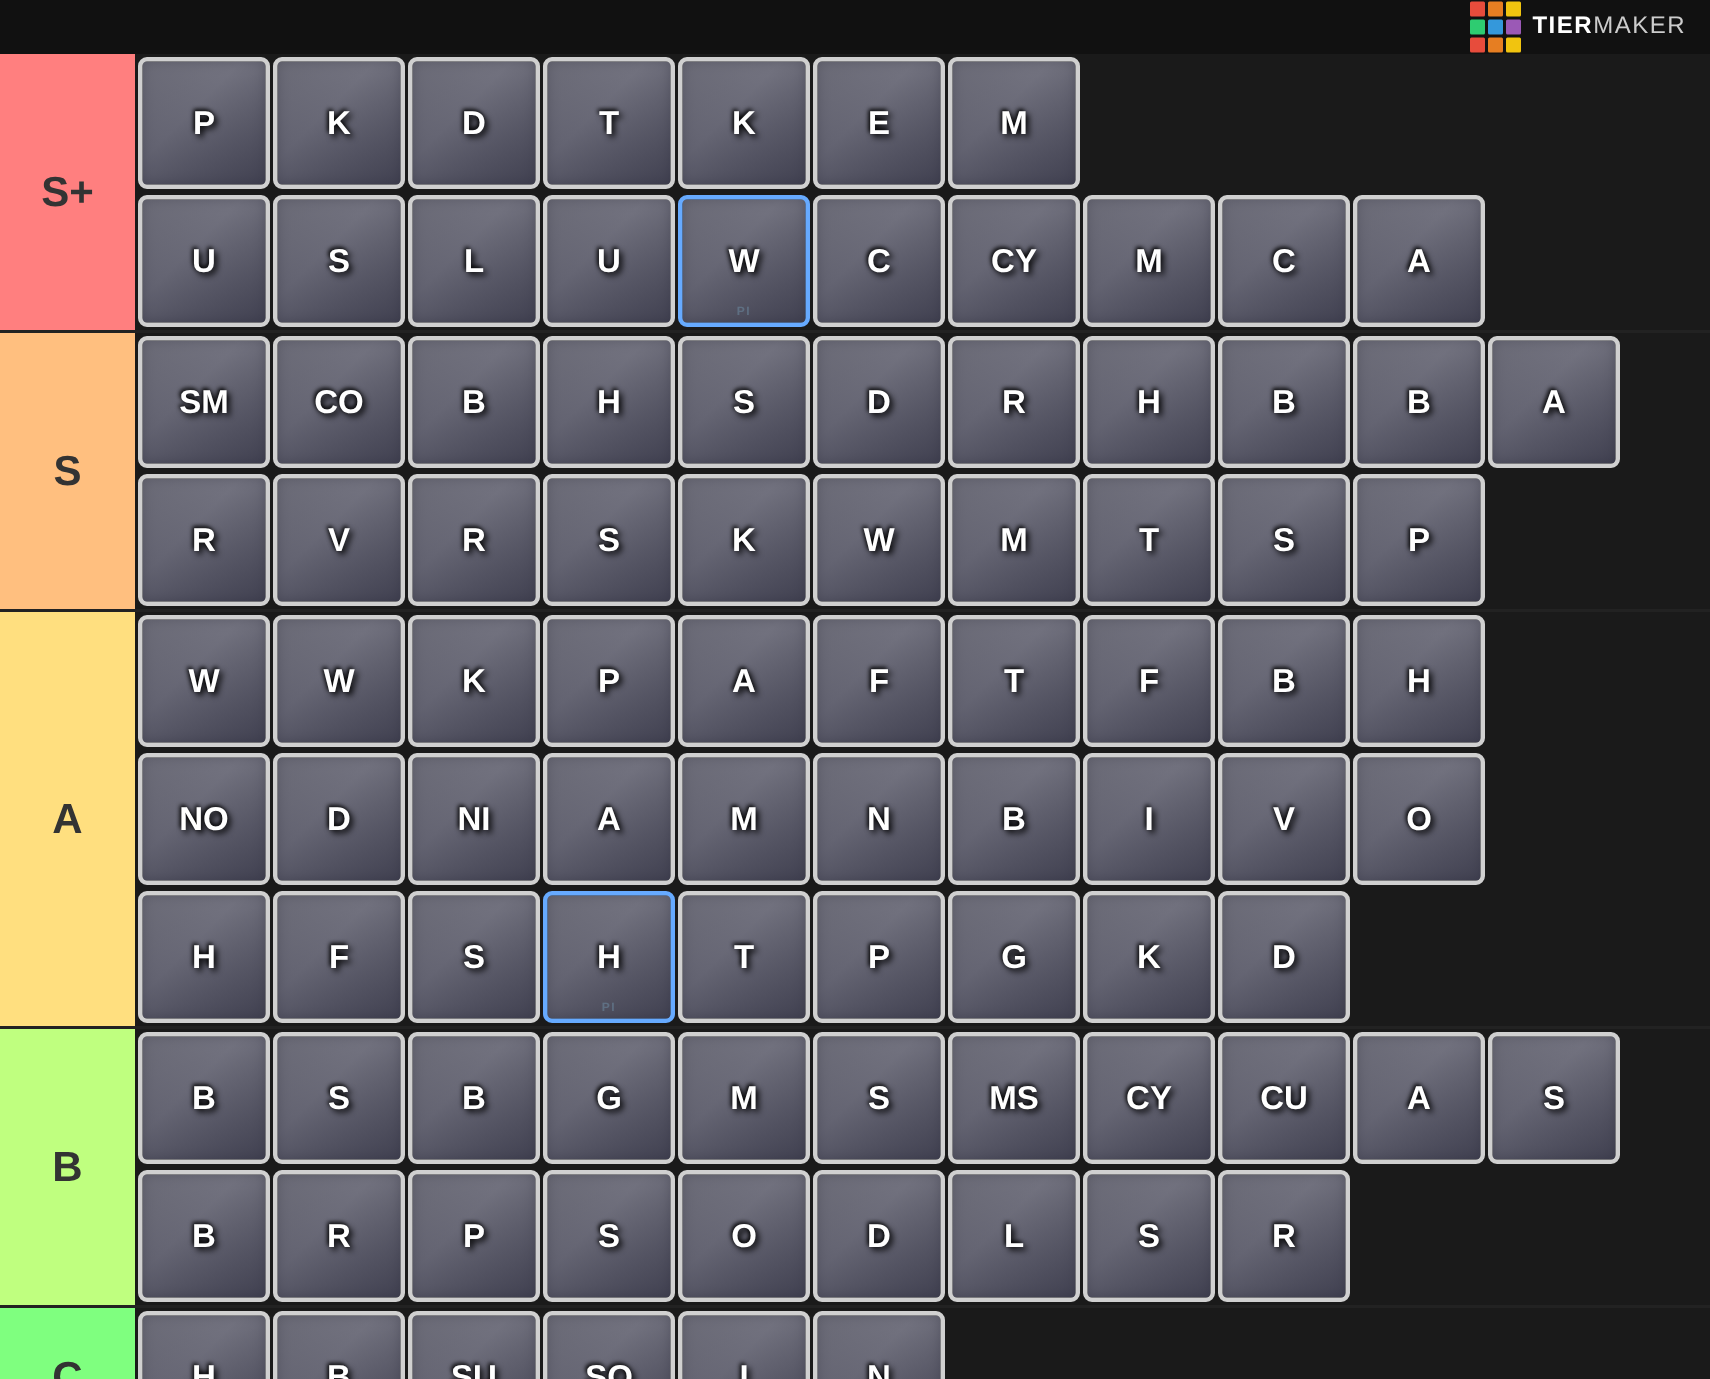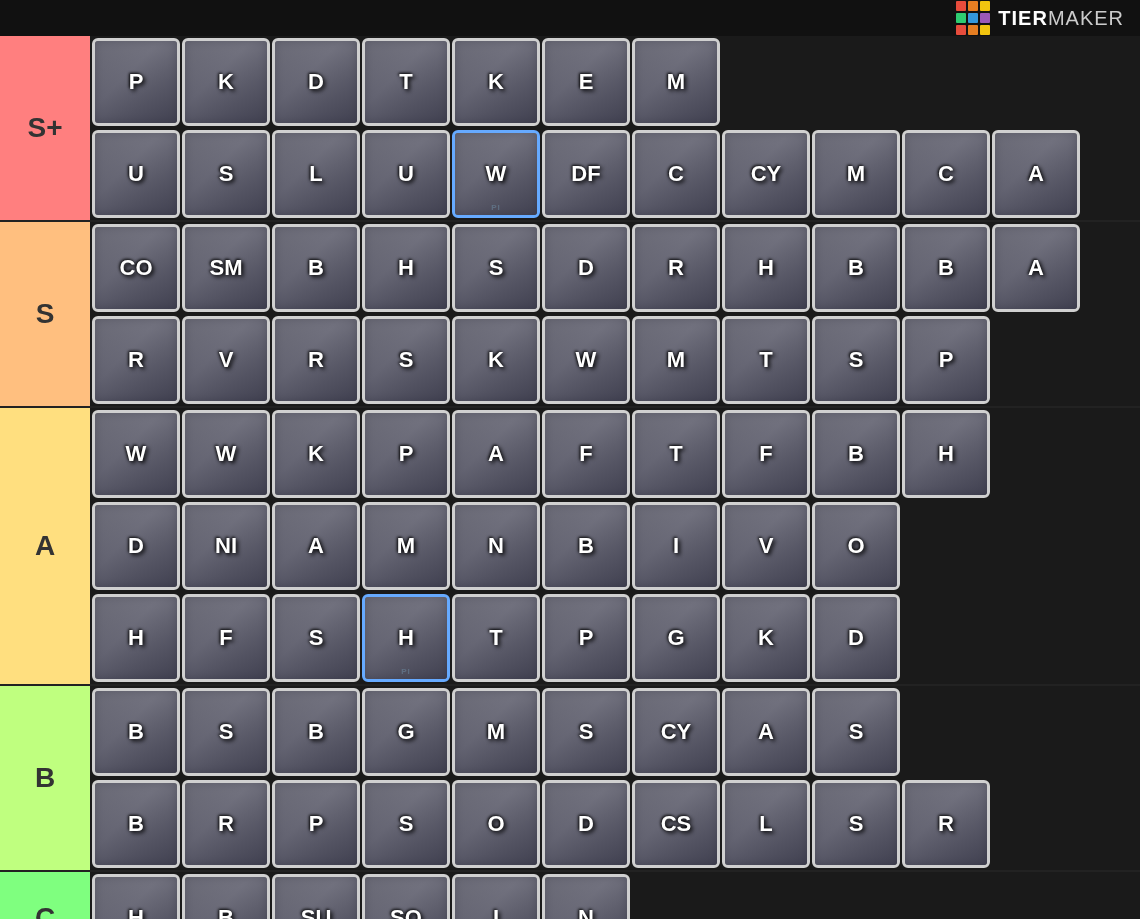--- a/index.html
+++ b/index.html
@@ -28,21 +28,21 @@
       grid-template-rows: repeat(3, 10px);
       gap: 2px;
     }
     .logo-cell {
       width: 10px;
       height: 10px;
       border-radius: 1px;
     }
     .logo-text {
       color: white;
-      font-size: 20px;
+      font-size: 16px;
       font-weight: bold;
       letter-spacing: 1px;
       text-transform: uppercase;
     }
     .logo-text span {
       color: #ccc;
       font-weight: normal;
     }
     .tier-table {
       display: flex;
@@ -185,23 +185,20 @@
             <span class="char-label">L</span>
           </div>
         <div class="char-cell">
             <span class="char-label">U</span>
           </div>
         <div class="char-cell highlight">
             <span class="char-label">W</span>
             <span class="pi-badge">PI</span>
           </div>
         <div class="char-cell">
-            <span class="char-label">DF</span>
-          </div>
-        <div class="char-cell">
             <span class="char-label">C</span>
           </div>
         <div class="char-cell">
             <span class="char-label">CY</span>
           </div>
         <div class="char-cell">
             <span class="char-label">M</span>
           </div>
         <div class="char-cell">
             <span class="char-label">C</span>
@@ -210,24 +207,24 @@
             <span class="char-label">A</span>
           </div>
       </div>
     </div>
 
     <div class="tier-row">
       <div class="tier-label tier-s">S</div>
       <div class="tier-items">
 
         <div class="char-cell">
+            <span class="char-label">SM</span>
+          </div>
+        <div class="char-cell">
             <span class="char-label">CO</span>
-          </div>
-        <div class="char-cell">
-            <span class="char-label">SM</span>
           </div>
         <div class="char-cell">
             <span class="char-label">B</span>
           </div>
         <div class="char-cell">
             <span class="char-label">H</span>
           </div>
         <div class="char-cell">
             <span class="char-label">S</span>
           </div>
@@ -314,20 +311,23 @@
           </div>
         <div class="char-cell">
             <span class="char-label">B</span>
           </div>
         <div class="char-cell">
             <span class="char-label">H</span>
           </div>
 
         <div style="flex-basis:100%;height:0"></div>
         <div class="char-cell">
+            <span class="char-label">NO</span>
+          </div>
+        <div class="char-cell">
             <span class="char-label">D</span>
           </div>
         <div class="char-cell">
             <span class="char-label">NI</span>
           </div>
         <div class="char-cell">
             <span class="char-label">A</span>
           </div>
         <div class="char-cell">
             <span class="char-label">M</span>
@@ -396,23 +396,29 @@
         <div class="char-cell">
             <span class="char-label">G</span>
           </div>
         <div class="char-cell">
             <span class="char-label">M</span>
           </div>
         <div class="char-cell">
             <span class="char-label">S</span>
           </div>
         <div class="char-cell">
+            <span class="char-label">MS</span>
+          </div>
+        <div class="char-cell">
             <span class="char-label">CY</span>
           </div>
         <div class="char-cell">
+            <span class="char-label">CU</span>
+          </div>
+        <div class="char-cell">
             <span class="char-label">A</span>
           </div>
         <div class="char-cell">
             <span class="char-label">S</span>
           </div>
 
         <div style="flex-basis:100%;height:0"></div>
         <div class="char-cell">
             <span class="char-label">B</span>
           </div>
@@ -423,23 +429,20 @@
             <span class="char-label">P</span>
           </div>
         <div class="char-cell">
             <span class="char-label">S</span>
           </div>
         <div class="char-cell">
             <span class="char-label">O</span>
           </div>
         <div class="char-cell">
             <span class="char-label">D</span>
-          </div>
-        <div class="char-cell">
-            <span class="char-label">CS</span>
           </div>
         <div class="char-cell">
             <span class="char-label">L</span>
           </div>
         <div class="char-cell">
             <span class="char-label">S</span>
           </div>
         <div class="char-cell">
             <span class="char-label">R</span>
           </div>

